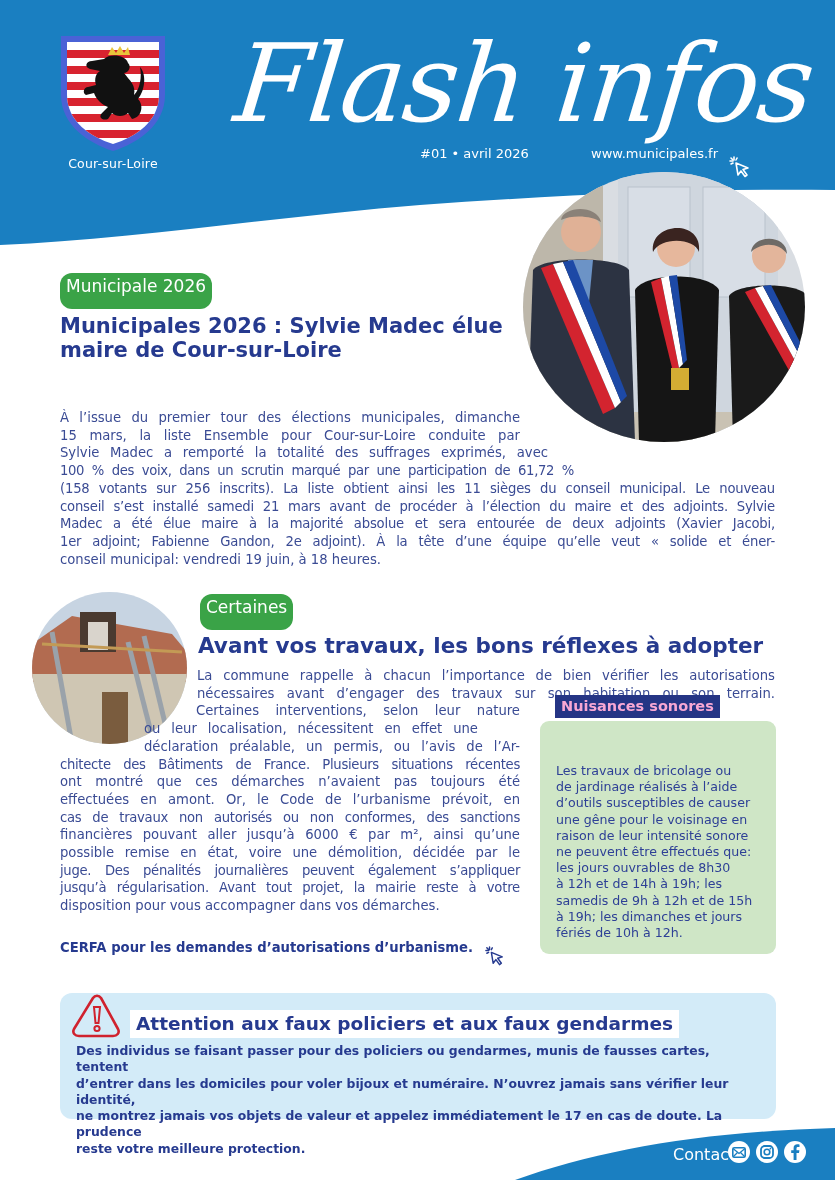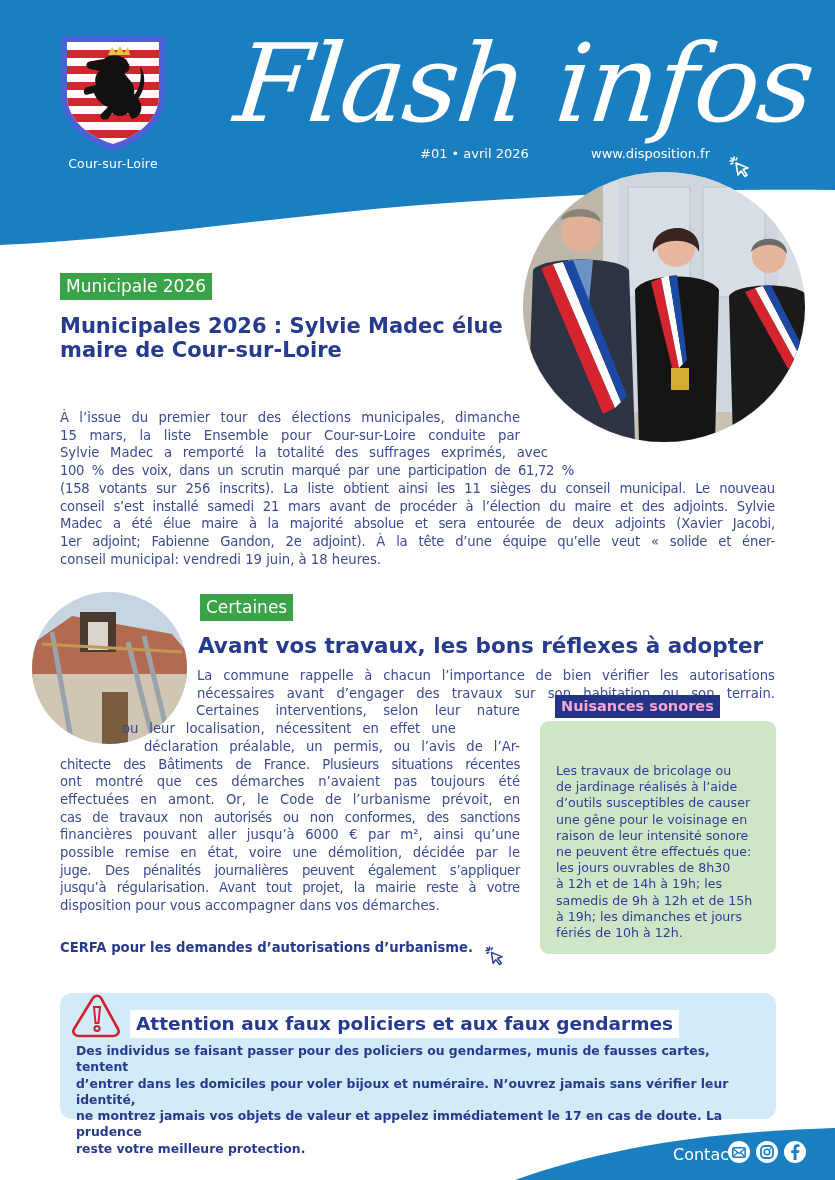--- a/index.html
+++ b/index.html
@@ -14,21 +14,21 @@
     font-size: 12.5px; color: #ffffff; letter-spacing: 0.2px; }
 
   .masthead { position: absolute; left: 236px; top: 30px; font-family: "DejaVu Serif", serif;
     font-style: italic; font-size: 108px; color: #ffffff; letter-spacing: -2px; line-height: 1;
     transform: skewX(-6deg); font-weight: 400; }
   .issue { position: absolute; left: 420px; top: 146px; font-size: 13px; color: #ffffff; }
   .website { position: absolute; left: 591px; top: 146px; font-size: 13px; color: #ffffff; }
   .cursor-icon { position: absolute; width: 22px; height: 22px; }
 
   .tag { position: absolute; background: #3aa347; color: #ffffff; font-size: 17px;
-    padding: 2px 6px 3px 6px; line-height: 22px; }
+    padding: 2px 6px 12px 6px; line-height: 22px; border-radius: 12px; }
   .article-title { position: absolute; color: #263a8f; font-weight: bold; font-size: 21px; line-height: 24px; }
   .body-text { position: absolute; font-size: 13.2px; line-height: 17.7px; color: #3a4b94; text-align: justify; }
   .body-text .ln { display: block; white-space: nowrap; }
   .jl { text-align-last: justify; }
 
   .photo-circle { position: absolute; border-radius: 50%; overflow: hidden; }
 
   .noise-box { position: absolute; left: 540px; top: 721px; width: 236px; height: 233px;
     background: #cfe6c6; border-radius: 9px; }
   .noise-tag { position: absolute; left: 555px; top: 695px; background: #253585; color: #f9a8d4;
@@ -72,21 +72,21 @@
     <rect x="0" y="81" width="110" height="8"></rect>
     <rect x="0" y="97" width="110" height="8"></rect>
   </g>
   <path d="M50 22 L54 14 L58 20 L62 13 L66 20 L70 14 L72 22 Z" fill="#e8c43a"></path>
   <path d="M46 26 C52 20 68 22 70 30 C74 34 70 40 66 40 C72 48 78 52 76 62 C82 56 84 44 82 34 C88 40 88 56 80 66 C86 72 84 84 74 86 L70 80 C66 84 58 84 54 80 L50 86 C44 88 40 84 44 80 L50 74 C44 72 38 66 36 60 L28 62 C24 60 26 54 30 54 L38 52 C36 46 38 40 42 38 L32 36 C26 34 28 28 34 28 Z" fill="#111111"></path>
 </svg>
 <div class="town-name">Cour-sur-Loire</div>
 
 <div class="masthead">Flash infos</div>
 <div class="issue">#01 • avril 2026</div>
-<a class="website">www.disposition.fr</a>
+<a class="website">www.municipales.fr</a>
 <svg class="cursor-icon" style="left:729px; top:156px;" viewBox="0 0 22 22">
   <g stroke="#ffffff" stroke-width="1.6" stroke-linecap="round">
     <line x1="5" y1="1" x2="5" y2="4"></line>
       <line x1="1" y1="5" x2="4" y2="5"></line>
     <line x1="2" y1="2" x2="4" y2="4"></line>
       <line x1="8" y1="2" x2="7" y2="4"></line>
       <line x1="2" y1="8" x2="4" y2="7"></line>
   </g>
   <path d="M7 7 L19 12 L14 13.5 L18 19 L16 20.5 L12 15 L9 19 Z" fill="none" stroke="#ffffff" stroke-width="1.6" stroke-linejoin="round"></path>
 </svg>
@@ -158,21 +158,21 @@
   </svg>
 </div>
 
 <div class="tag" style="left:200px; top:594px;">Certaines</div>
 <div class="article-title" style="left:198px; top:634px; font-size:21.5px;">Avant vos travaux, les bons réflexes à adopter</div>
 
 <div class="body-text" style="left:60px; top:667px;">
   <span class="ln jl" style="margin-left:137px; width:578px;">La commune rappelle à chacun l’importance de bien vérifier les autorisations</span>
   <span class="ln jl" style="margin-left:137px; width:578px;">nécessaires avant d’engager des travaux sur son habitation ou son terrain.</span>
   <span class="ln jl" style="margin-left:136px; width:324px;">Certaines interventions, selon leur nature</span>
-  <span class="ln jl" style="margin-left:62px; width:334px;">ou leur localisation, nécessitent en effet une</span>
+  <span class="ln jl" style="margin-left:84px; width:334px;">ou leur localisation, nécessitent en effet une</span>
   <span class="ln jl" style="margin-left:84px; width:376px;">déclaration préalable, un permis, ou l’avis de l’Ar-</span>
   <span class="ln jl" style="width:460px; letter-spacing:-0.3px;">chitecte des Bâtiments de France. Plusieurs situations récentes</span>
   <span class="ln jl" style="width:460px;">ont montré que ces démarches n’avaient pas toujours été</span>
   <span class="ln jl" style="width:460px;">effectuées en amont. Or, le Code de l’urbanisme prévoit, en</span>
   <span class="ln jl" style="width:460px; letter-spacing:-0.3px;">cas de travaux non autorisés ou non conformes, des sanctions</span>
   <span class="ln jl" style="width:460px;">financières pouvant aller jusqu’à 6000 € par m², ainsi qu’une</span>
   <span class="ln jl" style="width:460px;">possible remise en état, voire une démolition, décidée par le</span>
   <span class="ln jl" style="width:460px; letter-spacing:-0.3px;">juge. Des pénalités journalières peuvent également s’appliquer</span>
   <span class="ln jl" style="width:460px; letter-spacing:-0.2px;">jusqu’à régularisation. Avant tout projet, la mairie reste à votre</span>
   <span class="ln">disposition pour vous accompagner dans vos démarches.</span>

